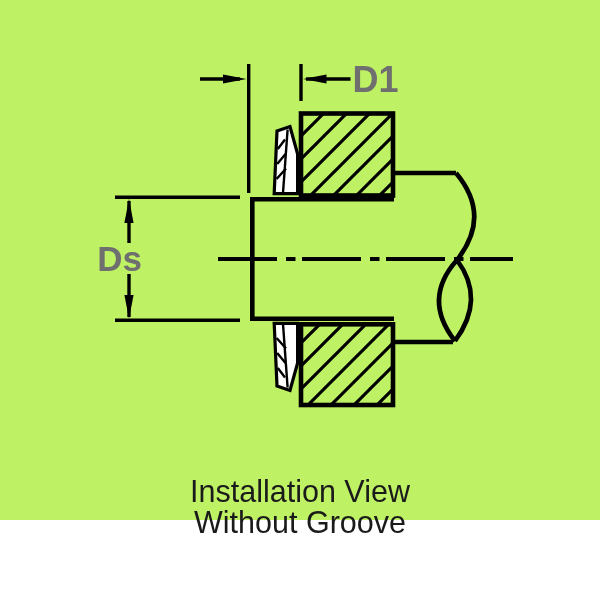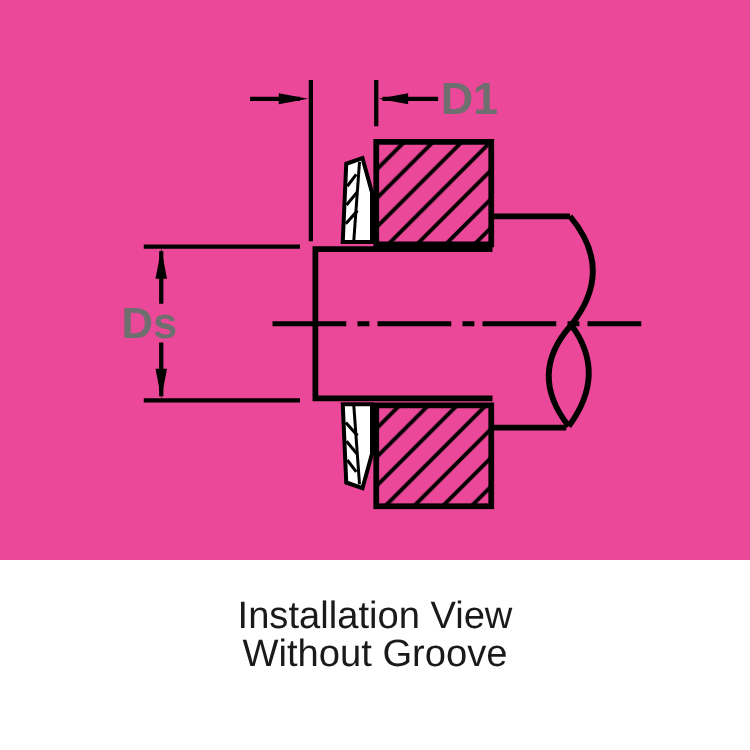--- a/index.html
+++ b/index.html
@@ -7,22 +7,22 @@
     padding: 0;
     width: 600px;
     height: 600px;
     background: #ffffff;
     overflow: hidden;
     font-family: "Liberation Sans", "DejaVu Sans", sans-serif;
   }
   .stage {
     position: relative;
     width: 600px;
-    height: 448px;
-    background: #ec4899;
+    height: 520px;
+    background: #bef264;
   }
   svg { display: block; }
   .outline       { fill: none; stroke: #000000; stroke-width: 4.6; }
   .thin          { fill: none; stroke: #000000; stroke-width: 3.4; }
   .center-line   { fill: none; stroke: #000000; stroke-width: 4;
                    stroke-dasharray: 59 9 9.5 6.5; }
   .arrowhead     { fill: #000000; stroke: none; }
   .hatched       { fill: url(#hatch); stroke: #000000; stroke-width: 4.6; }
   .prong         { fill: #ffffff; stroke: #000000; stroke-width: 3.2; }
   .prong-detail  { fill: none; stroke: #000000; stroke-width: 2.4; }

